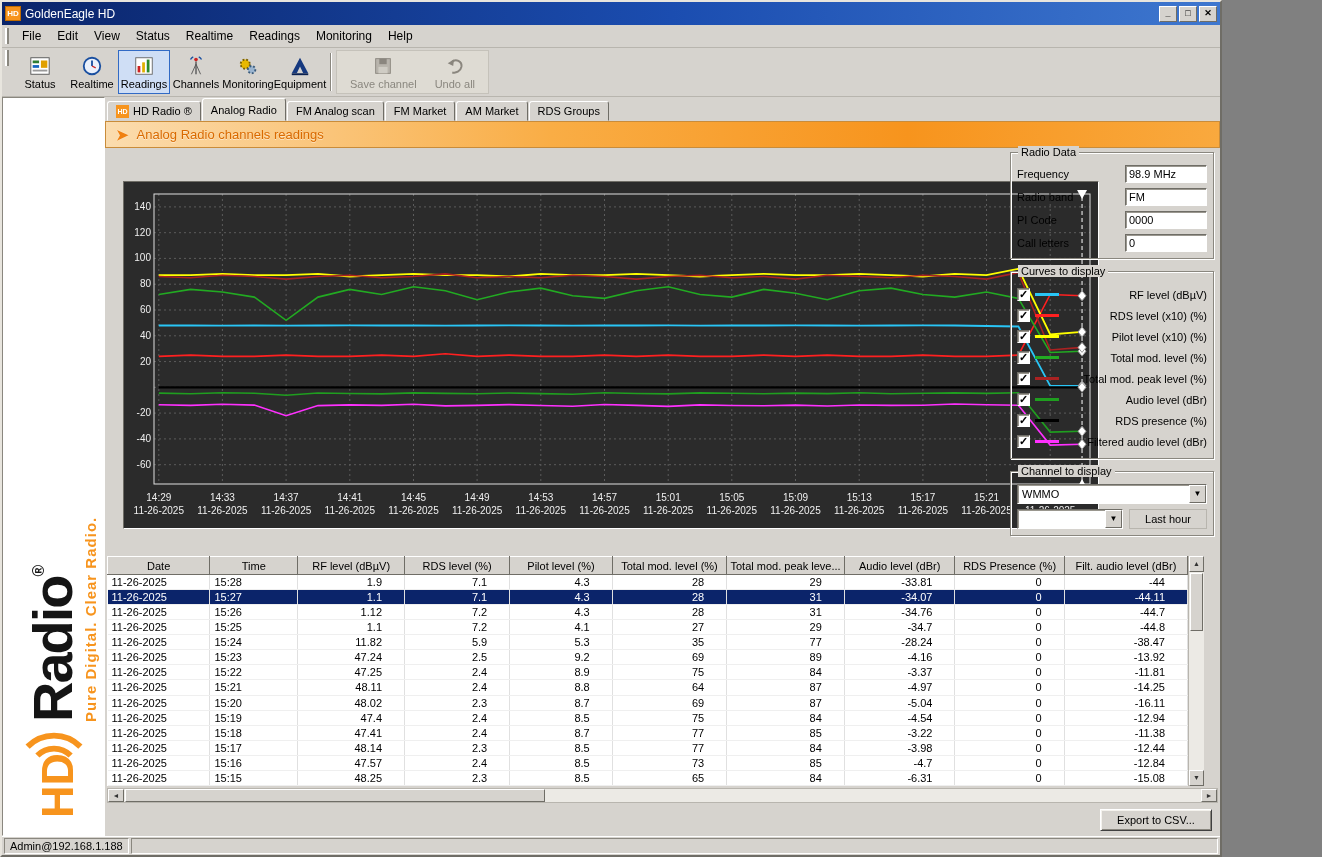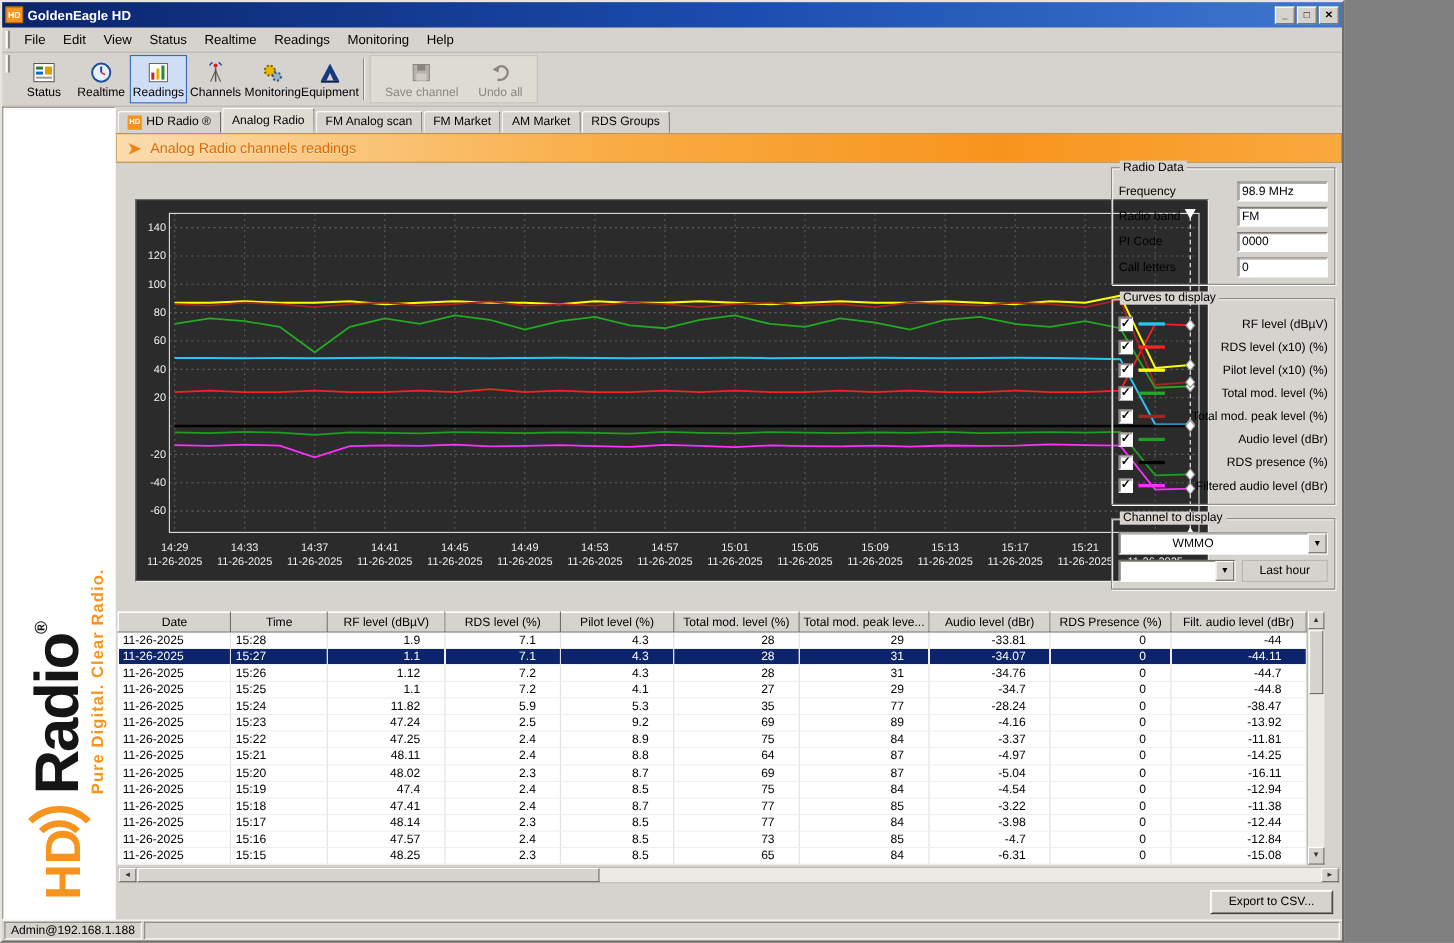--- a/index.html
+++ b/index.html
@@ -2,21 +2,21 @@
 <html><head>
 <meta charset="utf-8">
 <style>
   * { margin:0; padding:0; box-sizing:border-box; }
   html,body { width:1322px; height:857px; font-family:"Liberation Sans",sans-serif; background:#808080; }
   .window { width:1222px; height:857px; background:#d6d3ce; border:2px solid; border-color:#e8e5de #6f6d66 #6f6d66 #e8e5de; display:flex; flex-direction:column; }
 
   
   .titlebar { height:23px; background:linear-gradient(90deg,#0a246a 0%,#1b4db0 55%,#3e77cf 100%); display:flex; align-items:center; padding:0 3px; flex:0 0 auto; }
   .title-icon { width:16px; height:15px; background:#f7941d; color:#fff; font-size:8px; font-weight:bold; display:flex; align-items:center; justify-content:center; margin-right:4px; border:1px solid #c06c00; }
-  .title-text { color:#fff; font-weight:bold; font-size:12px; flex:1; }
+  .title-text { color:#fff; font-weight:normal; font-size:12px; flex:1; }
   .winbtn { width:18px; height:16px; background:#d6d3ce; border:1px solid; border-color:#fff #6f6d66 #6f6d66 #fff; font-size:9px; line-height:13px; text-align:center; margin-left:2px; font-weight:bold; color:#000; }
 
   
   .menubar { height:23px; display:flex; align-items:center; border-bottom:1px solid #b8b5ae; flex:0 0 auto; }
   .grip { width:4px; height:16px; border-left:2px solid #fff; border-right:2px solid #8a877f; margin:0 5px 0 3px; }
   .menu-item { font-size:12px; padding:3px 8px; color:#000; }
 
   
   .toolbar { height:49px; display:flex; align-items:stretch; padding:2px 0; border-bottom:1px solid #b8b5ae; flex:0 0 auto; }
   .tb-btn { width:52px; display:flex; flex-direction:column; align-items:center; justify-content:center; gap:1px; font-size:11px; border:1px solid transparent; padding:2px 1px; }
@@ -61,21 +61,21 @@
   .groupbox { border:1px solid #8a877f; box-shadow:1px 1px 0 #fff inset, 1px 1px 0 #fff; position:relative; padding:12px 6px 6px 6px; margin-bottom:12px; }
   .groupbox-title { position:absolute; top:-7px; left:7px; background:#d6d3ce; font-size:11px; padding:0 3px; color:#000; }
   .field-row { display:flex; align-items:center; justify-content:space-between; margin-bottom:5px; }
   .field-label { font-size:11px; }
   .field-input { width:82px; height:18px; background:#fff; border:1px solid #6f6d66; border-right-color:#fff; border-bottom-color:#fff; box-shadow:inset 1px 1px 0 #9a978f; font-size:11px; padding:2px 3px; }
   .legend-row { display:flex; align-items:center; height:21px; }
   .checkbox { width:13px; height:13px; background:#fff; border:1px solid #6f6d66; border-right-color:#fff; border-bottom-color:#fff; box-shadow:inset 1px 1px 0 #9a978f; display:flex; align-items:center; justify-content:center; flex:0 0 auto; }
   .check { font-size:11px; font-weight:bold; line-height:11px; color:#000; }
   .color-line { width:24px; height:3px; margin-left:5px; flex:0 0 auto; }
   .legend-label { flex:1; text-align:right; font-size:11px; }
-  .combo { display:flex; height:20px; background:#fff; border:1px solid #6f6d66; border-right-color:#fff; border-bottom-color:#fff; box-shadow:inset 1px 1px 0 #9a978f;padding-left:44px; }
+  .combo { display:flex; height:20px; background:#fff; border:1px solid #6f6d66; border-right-color:#fff; border-bottom-color:#fff; box-shadow:inset 1px 1px 0 #9a978f; }
   .combo-value { flex:1; font-size:11px; padding:3px 4px; }
   .combo-btn { width:17px; background:#d6d3ce; border:1px solid; border-color:#fff #6f6d66 #6f6d66 #fff; font-size:8px; text-align:center; line-height:16px; color:#000; }
   .channel-row2 { display:flex; margin-top:5px; gap:6px; }
   .combo-small { width:106px; }
   .lasthour-btn { flex:1; height:20px; background:#d6d3ce; border:1px solid #b8b5ae; font-size:11px; text-align:center; line-height:18px; }
 
   
   .table-wrap { position:absolute; left:2px; right:16px; top:408px; height:230px; display:flex; }
   .data-table { border-collapse:collapse; table-layout:fixed; background:#fff; flex:1; }
   .data-table th { background:#d6d3ce; border:1px solid; border-color:#fff #6f6d66 #6f6d66 #fff; font-size:11px; font-weight:normal; height:18px; padding:0 3px; overflow:hidden; white-space:nowrap; }

